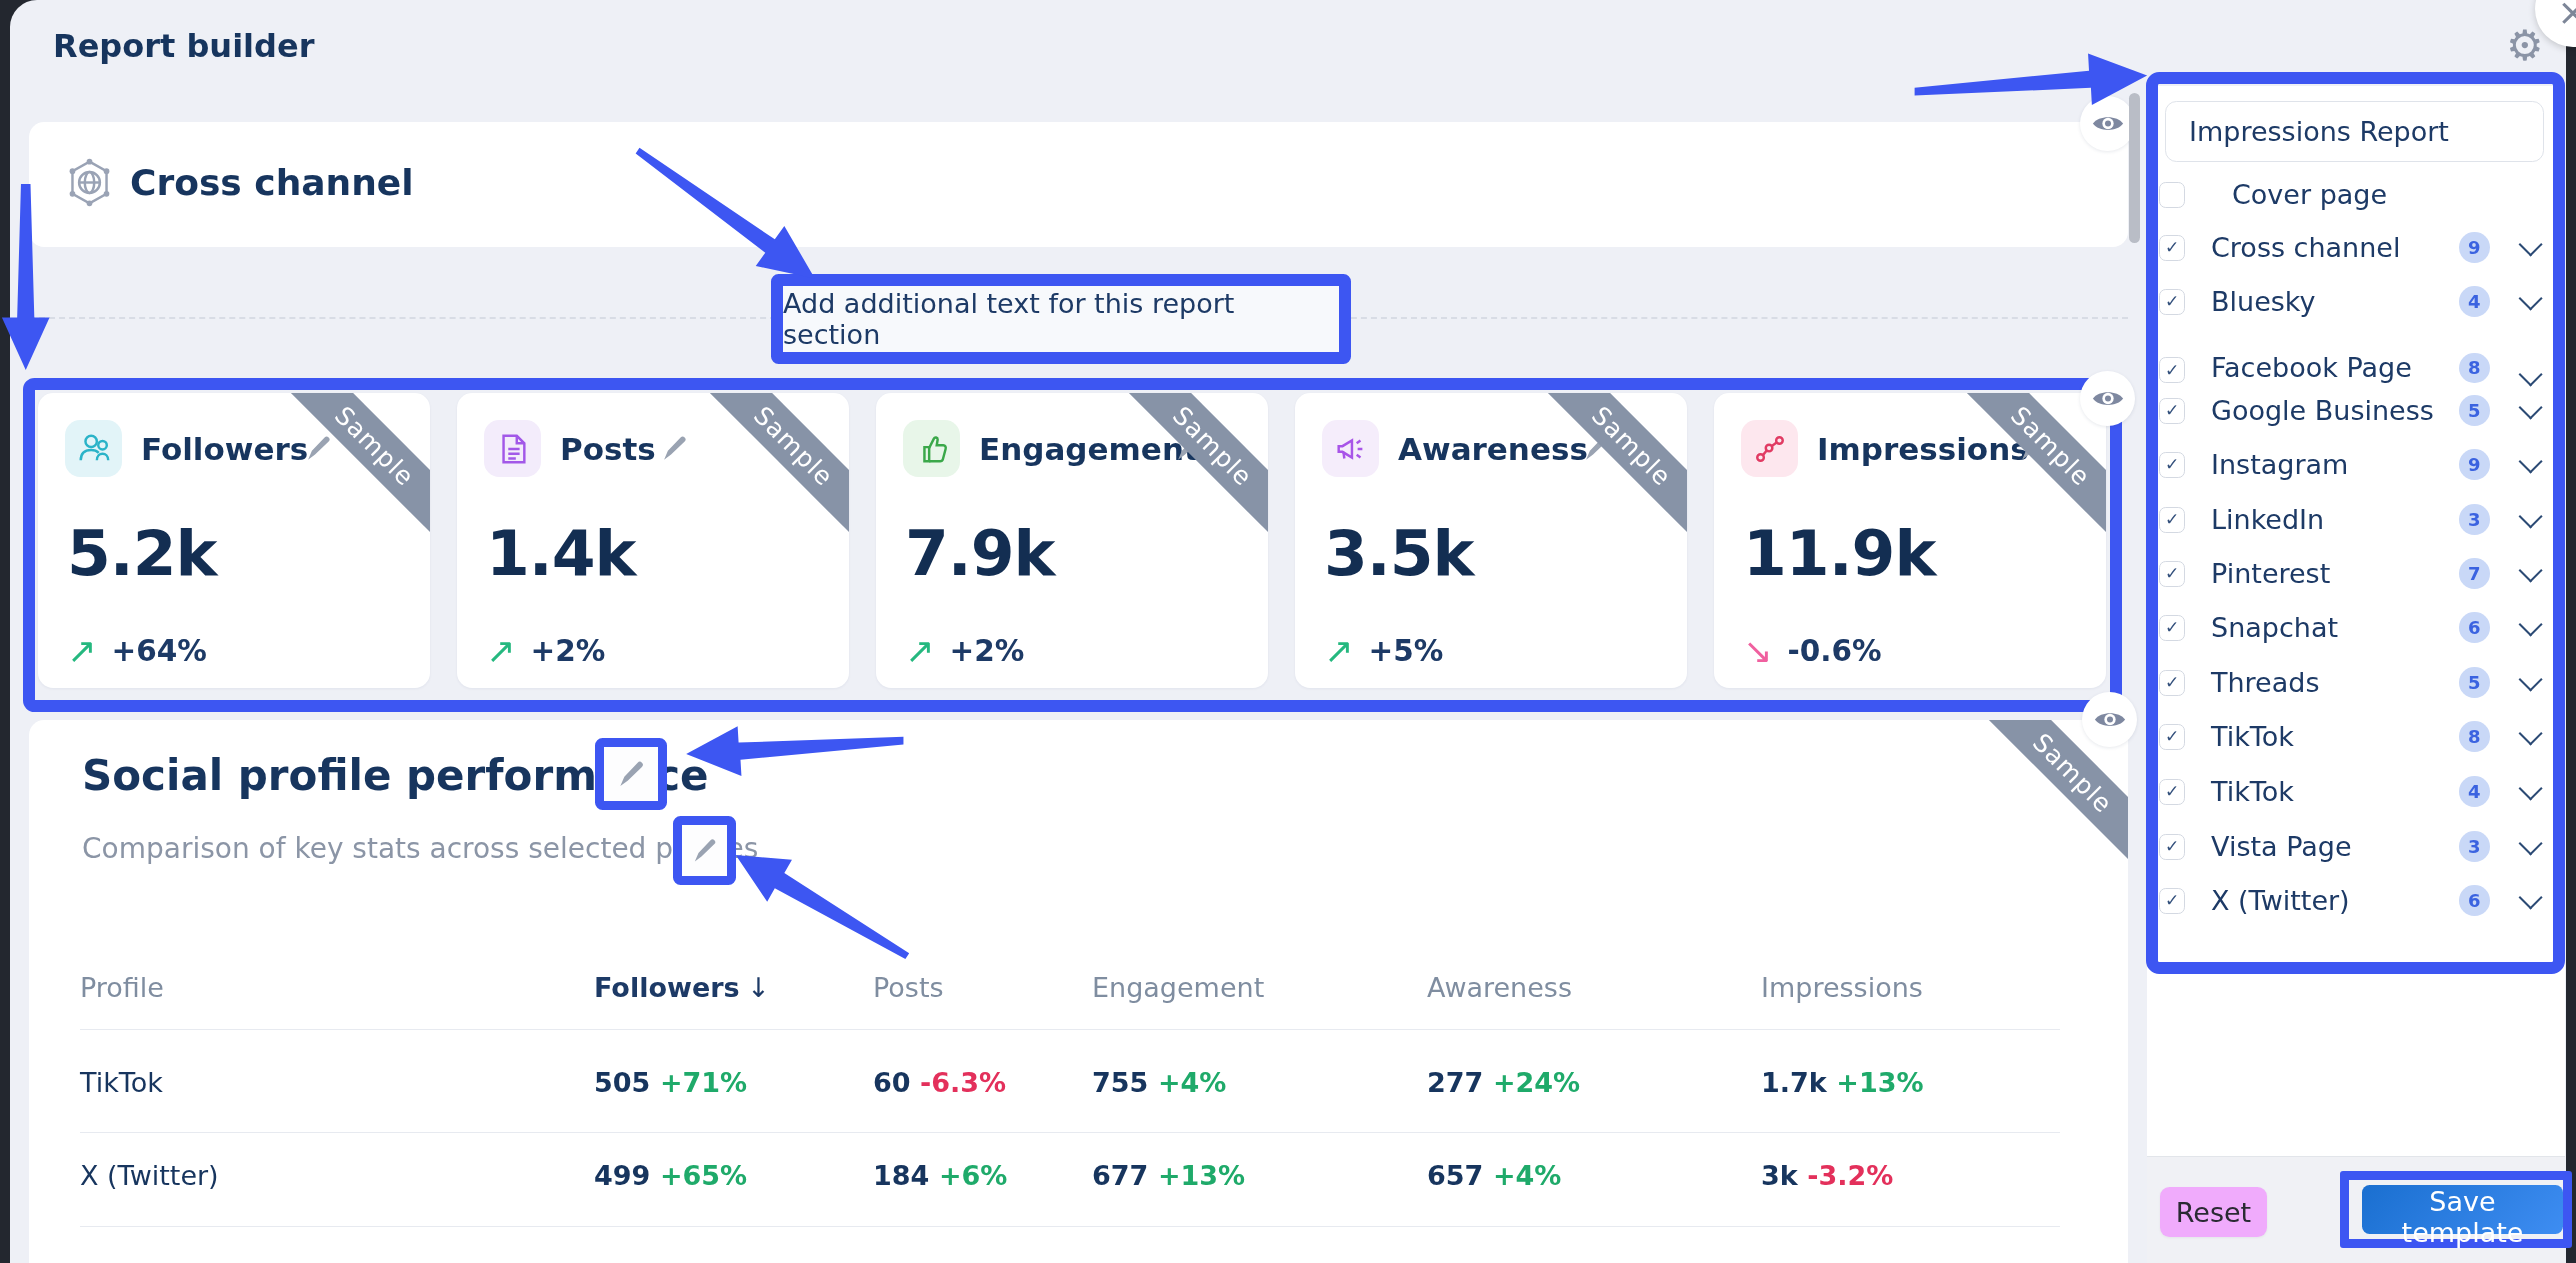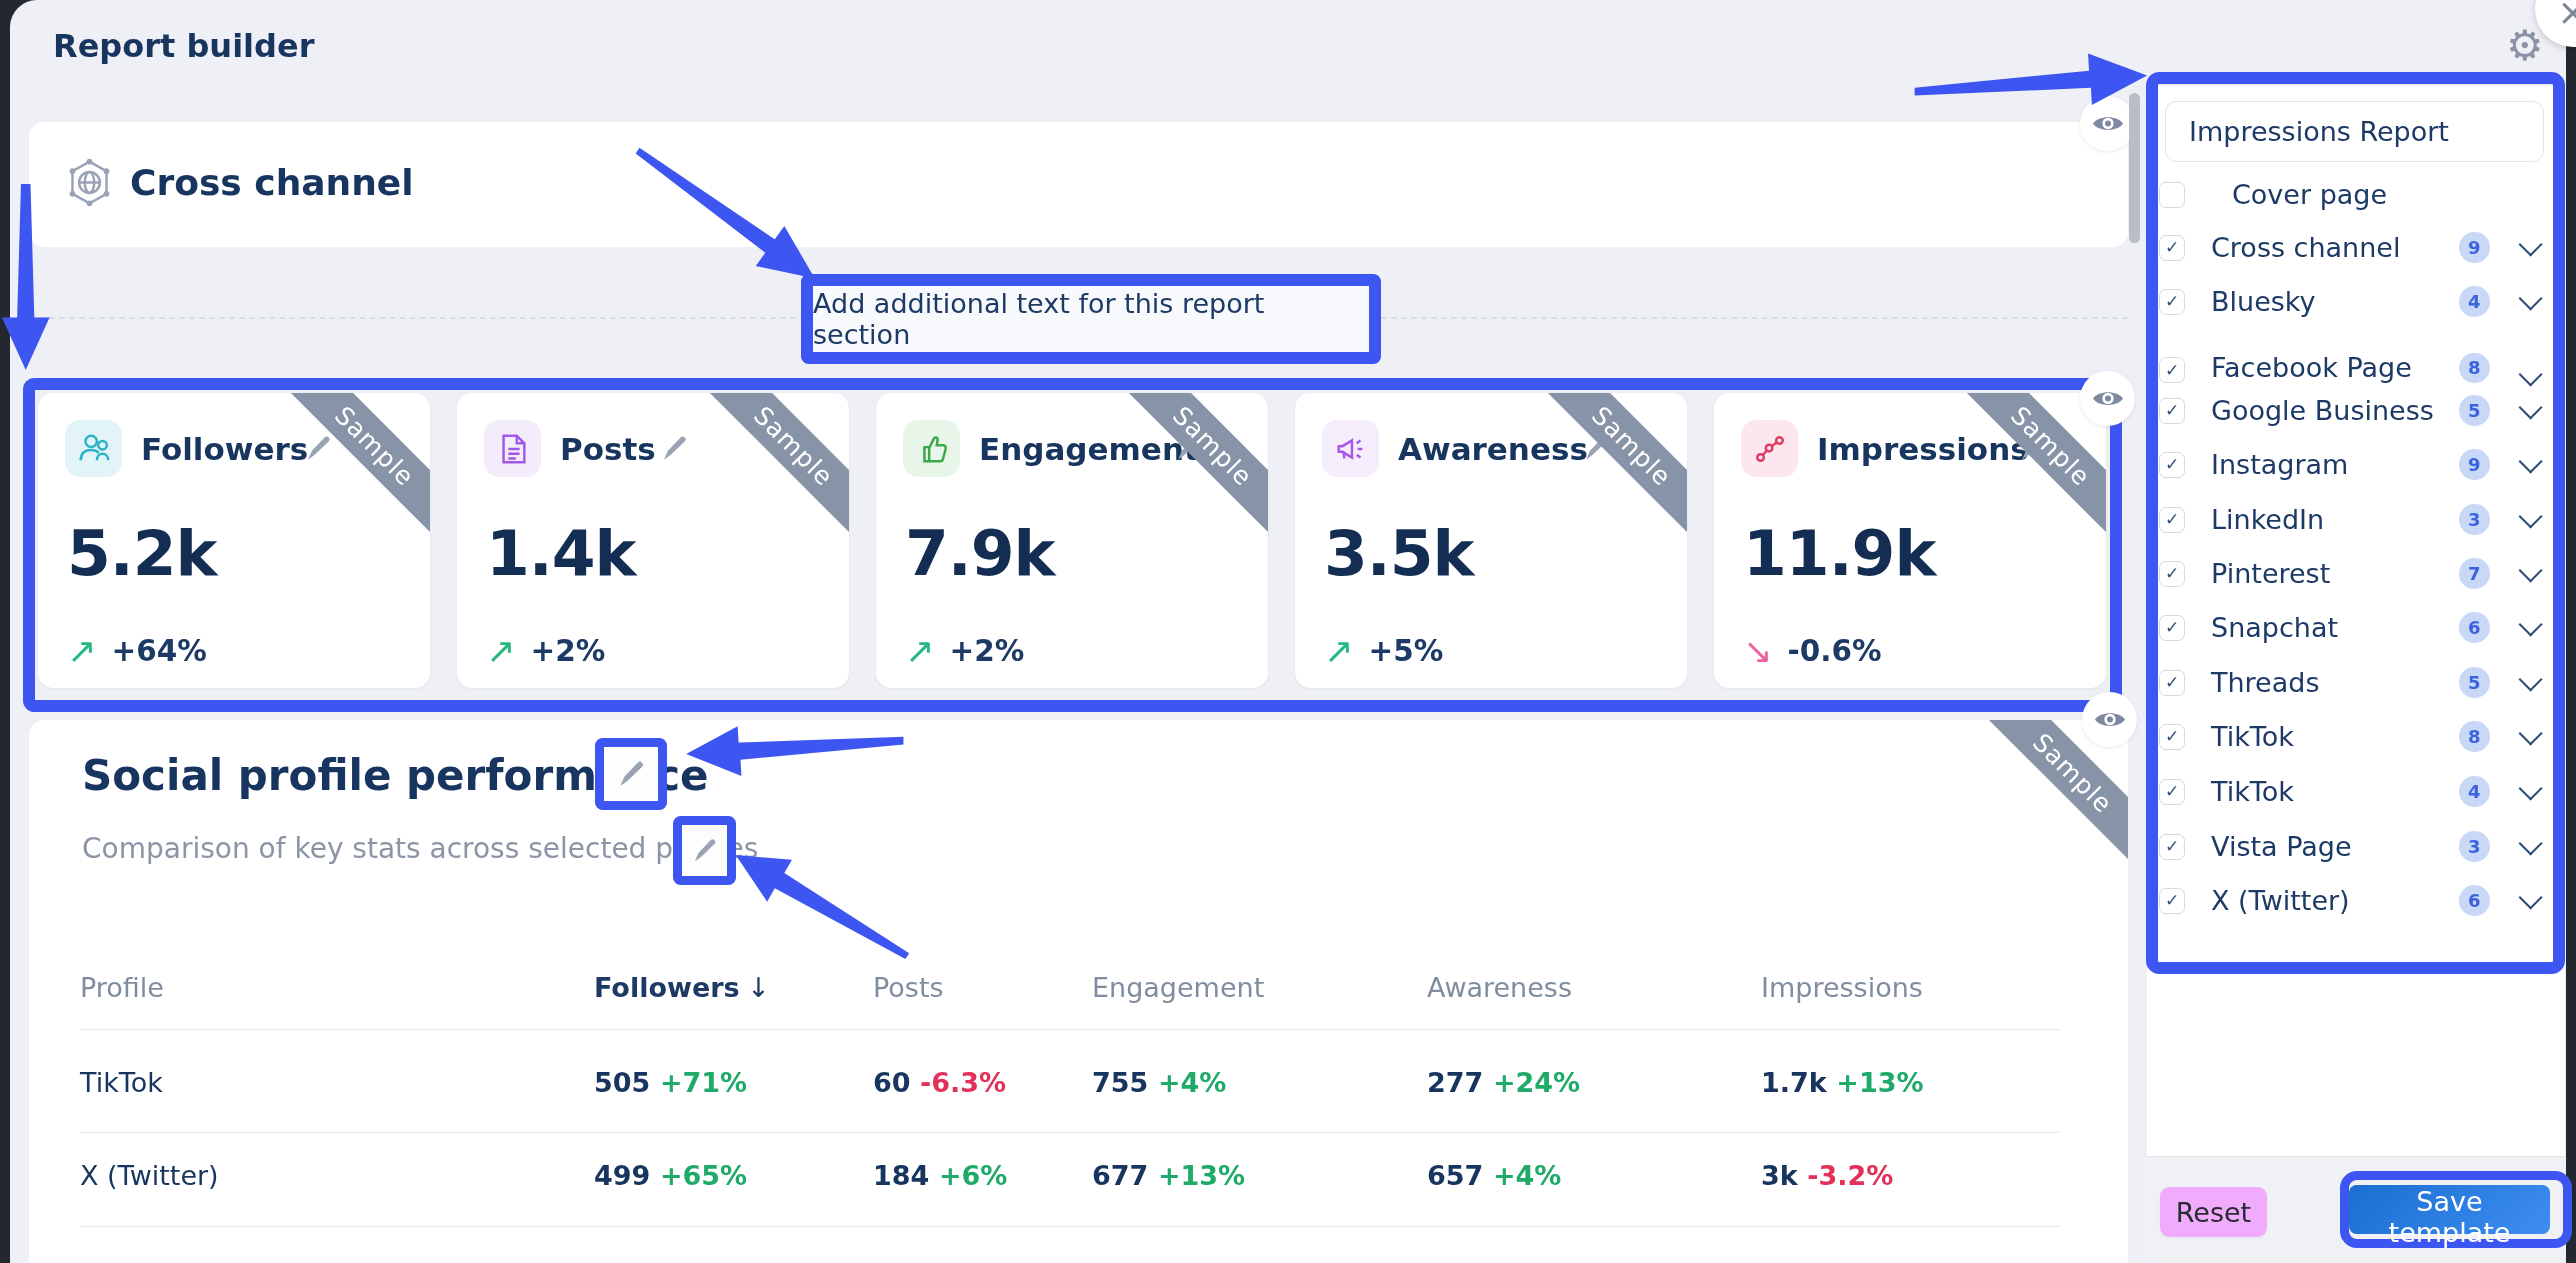--- a/index.html
+++ b/index.html
@@ -21,21 +21,21 @@
   .close-btn span{font-size:38px;color:#7d8698;margin-top:5.7px;}
   
   .panel{position:absolute;background:#fff;border-radius:15.2px;z-index:2;}
   
   .sec1{left:29px;top:122px;width:2099px;height:125px;}
   .sec1 .globe{position:absolute;left:34px;top:34px;}
   .sec1 .title{position:absolute;left:101px;top:40px;font-size:36px;font-weight:700;color:#17355e;}
   
   .dashline{position:absolute;left:29px;top:317px;width:2099px;border-top:2.9px dashed #d8dce5;z-index:2;}
   
-  .addtext{position:absolute;left:801px;top:274px;width:580px;height:90px;z-index:40;
+  .addtext{position:absolute;left:771px;top:274px;width:580px;height:90px;z-index:40;
            border:12.4px solid #3d56f2;border-radius:7.6px;background:#f7f9fc;box-sizing:border-box;
            display:flex;align-items:center;justify-content:flex-end;}
   .addtext span{font-size:27px;color:#1d3a66;}
   
   .cards-box{position:absolute;left:23px;top:378px;width:2099px;height:334px;z-index:40;
              border:12.4px solid #3d56f2;border-radius:11.4px;box-sizing:border-box;pointer-events:none;}
   .cards-row{position:absolute;left:38px;top:393px;width:2068px;height:295px;display:flex;gap:27px;z-index:3;}
   .card{position:relative;flex:1 1 0;background:#fff;border-radius:15.2px;overflow:hidden;
         box-shadow:0 1px 2.9px rgba(20,40,80,.06);}
   .card .tile{position:absolute;left:27px;top:27px;width:57px;height:57px;border-radius:15.2px;
@@ -100,22 +100,22 @@
          margin-right:32px;flex:0 0 auto;}
   .chev{width:15.2px;height:15.2px;border-right:2.9px solid #2b4a74;border-bottom:2.9px solid #2b4a74;
         transform:rotate(45deg);margin-right:13.3px;margin-top:-5.7px;flex:0 0 auto;}
   
   .side-footer{position:absolute;left:2147px;top:1156px;width:418px;height:108px;background:#f0f1f5;
                border-top:1.9px solid #e2e5ea;z-index:3;}
   .reset-btn{position:absolute;left:2160px;top:1187px;width:107px;height:50px;background:#f0abfc;
              border:none;border-radius:9.5px;font-size:27px;color:#2a2a33;z-index:4;cursor:pointer;
              box-shadow:0 1px 2.9px rgba(0,0,0,.05);font-family:"DejaVu Sans","Liberation Sans",sans-serif;}
   .save-box{position:absolute;left:2340px;top:1171px;width:232px;height:77px;z-index:40;
-            border:9.5px solid #3d56f2;border-radius:17px;box-sizing:border-box;
-            display:flex;align-items:center;justify-content:flex-start;}
+            border:9.5px solid #3d56f2;border-radius:3px;box-sizing:border-box;
+            display:flex;align-items:center;justify-content:flex-end;}
   .save-btn{width:201px;height:49px;border:none;border-radius:7.6px;color:#fff;font-size:27px;
             background:linear-gradient(135deg,#1a6fd0 0%,#3e8df2 100%);cursor:pointer;
             font-family:"DejaVu Sans","Liberation Sans",sans-serif;}
   
   .arrows{position:absolute;left:0;top:0;width:2576px;height:1264px;z-index:50;pointer-events:none;}
   svg{display:block;}
 </style>
 </head>
 <body>
 

